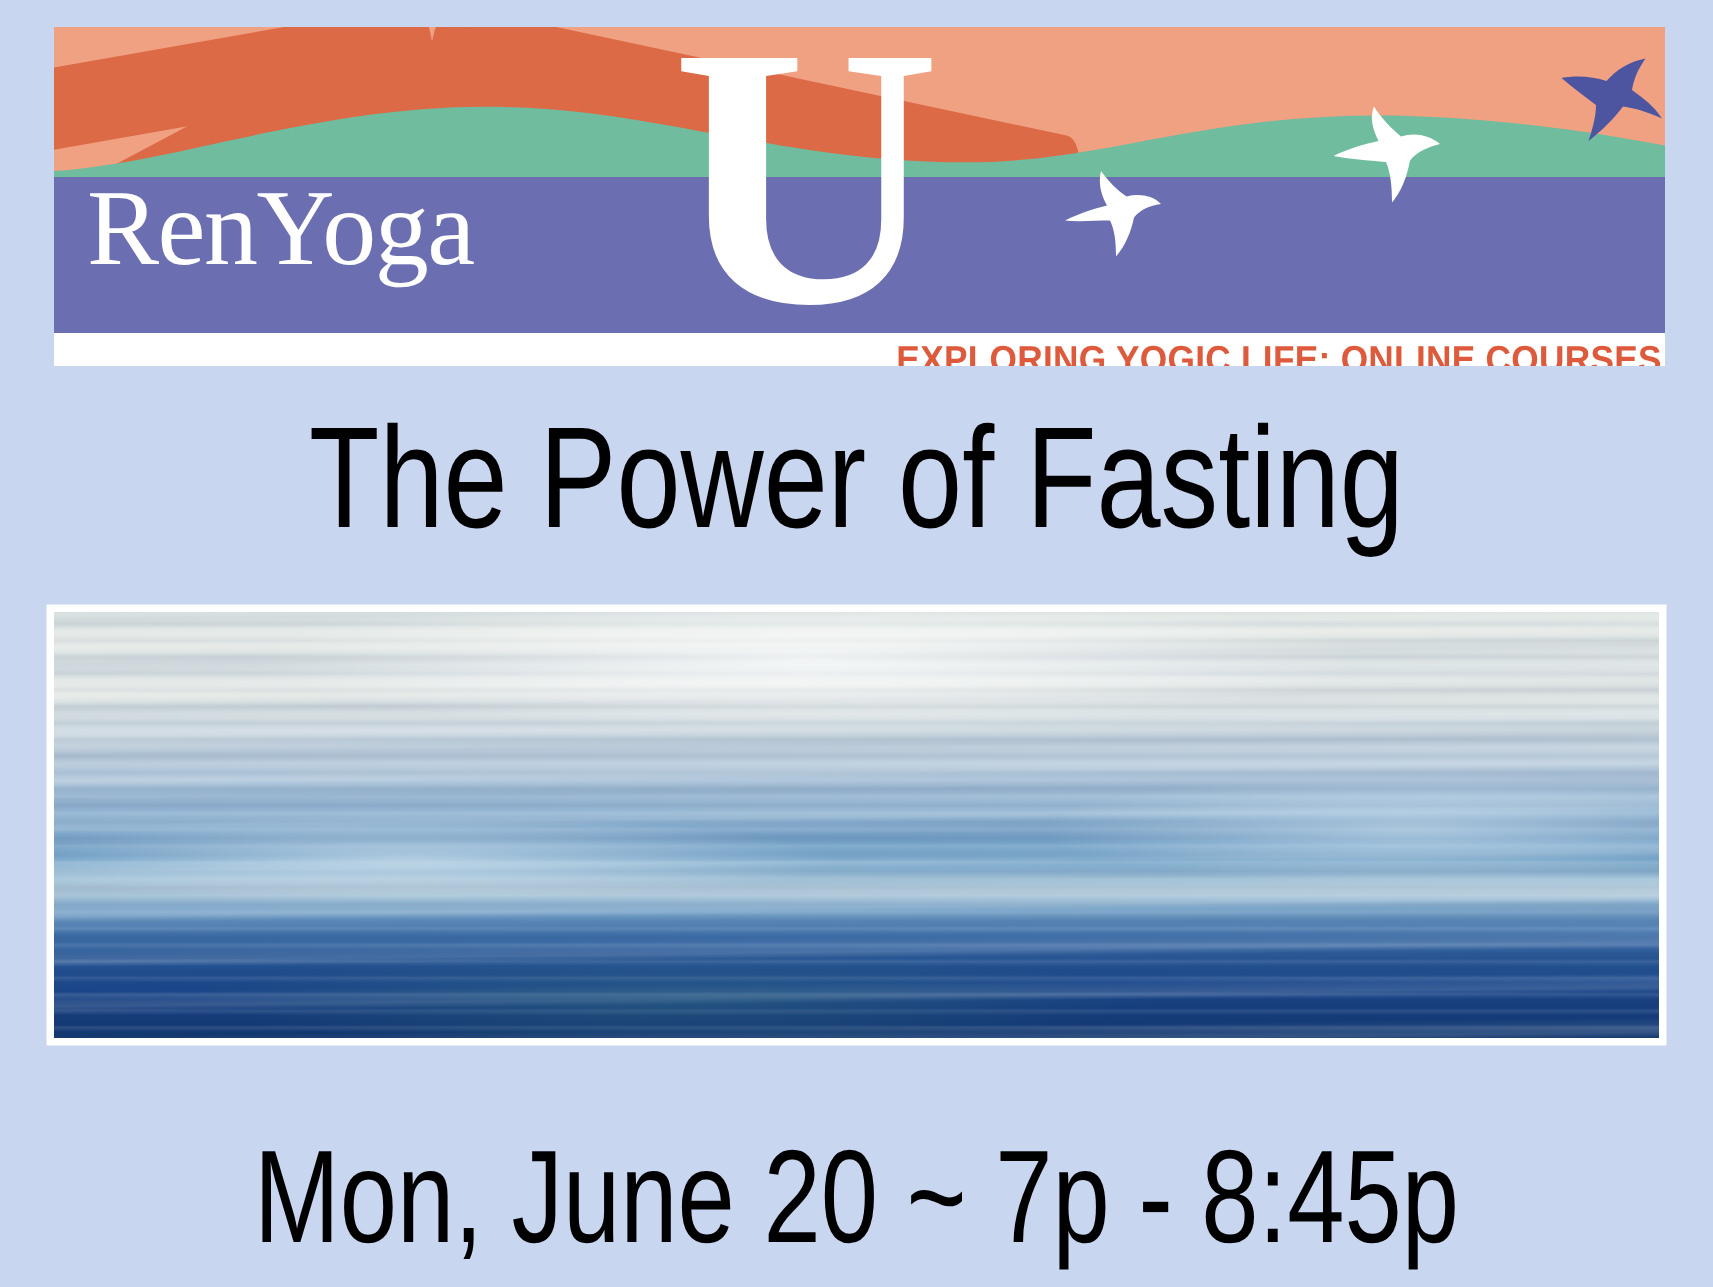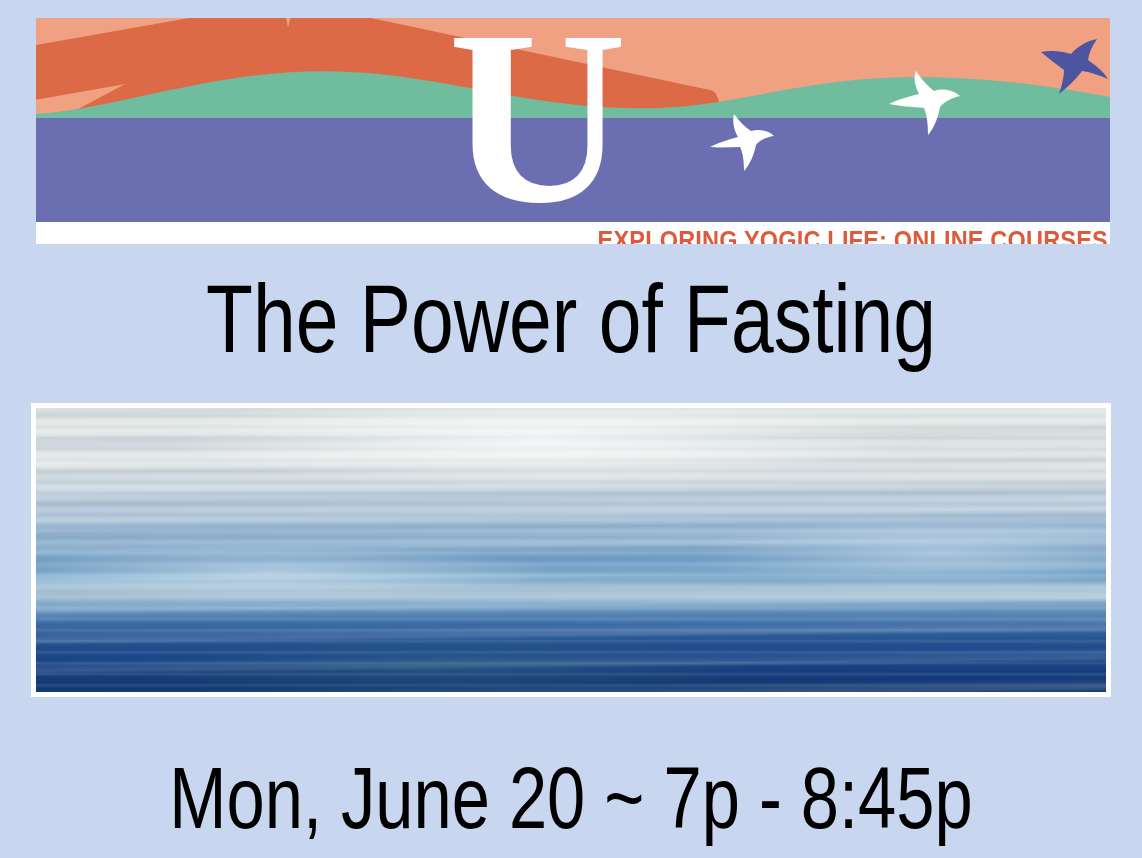--- a/index.html
+++ b/index.html
@@ -276,20 +276,21 @@
     </div>
 
     <div class="hills">
       <svg viewBox="0 0 1074 58" preserveAspectRatio="none" aria-hidden="true">
         <path d="M0,48 C60,44 120,24 200,12 C275,1 330,4 400,16 C470,28 520,40 590,42 C660,44 700,32 760,22 C825,11 880,8 950,14 C1010,19 1045,26 1074,31 L1074,58 L0,58 Z" fill="#6fbc9e"></path>
       </svg>
     </div>
 
     <div class="banner-band"></div>
 
+    <div class="logo-wordmark">RenYoga</div>
     <div class="logo-u">U</div>
 
     <div class="bird bird-white-1">
       <svg width="76" height="62" viewBox="0 0 76 62" aria-hidden="true">
         <path d="M2 37 C12 32 22 29 30 27 C26 20 24 12 26 4 C31 11 37 17 43 21 C51 19 60 20 66 26 C58 27 52 30 48 35 C46 45 42 54 36 61 C36 51 35 43 32 37 C22 37 11 38 2 37 Z" fill="#ffffff"></path>
       </svg>
     </div>
 
     <div class="bird bird-white-2">
       <svg width="82" height="66" viewBox="0 0 82 66" aria-hidden="true">

